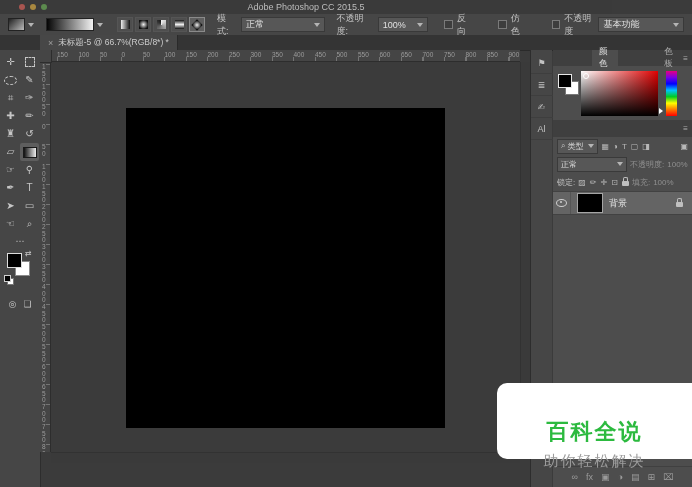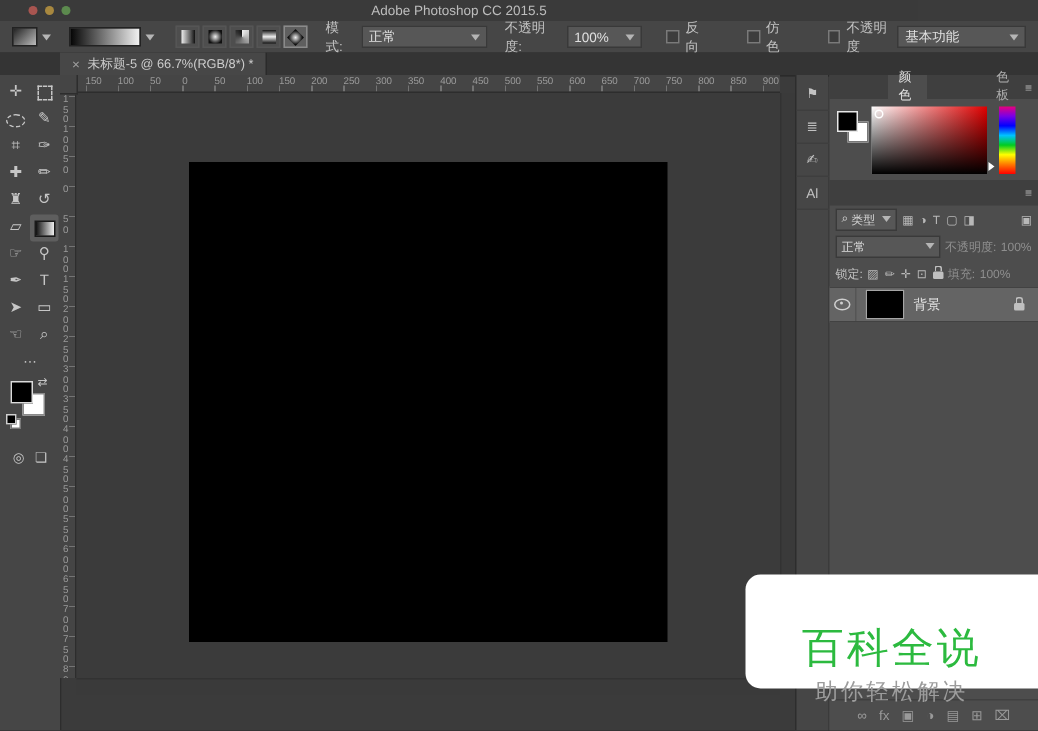--- a/index.html
+++ b/index.html
@@ -112,21 +112,21 @@
   .css-eye{width:9px;height:6px;border:1px solid #cfcfcf;border-radius:50%;position:relative;display:inline-block;}
   .css-eye::after{content:"";position:absolute;left:2.5px;top:1px;width:2px;height:2px;background:#cfcfcf;border-radius:50%;}
   .layer-thumb{width:26px;height:20px;background:#000;border:1px solid #a5a5a5;margin:0 6px;box-sizing:border-box;}
   .layer-name{font-size:9px;color:#e2e2e2;}
   .layer-lock{margin-left:auto;margin-right:9px;}
   .layers-bottom{position:absolute;left:0;right:0;bottom:0;height:20px;background:#4d4d4d;border-top:1px solid #404040;display:flex;align-items:center;justify-content:center;gap:8px;}
   .layers-bottom>span{font-size:9px;color:#9a9a9a;}
 
   
   .watermark{left:497px;top:383px;width:195px;height:76px;background:#ffffff;border-radius:10px 0 0 10px;z-index:50;display:flex;flex-direction:column;align-items:center;justify-content:center;}
-  .wm-title{font-size:28px;font-weight:normal;letter-spacing:2px;line-height:32px;margin-top:44px;}
+  .wm-title{font-size:22px;font-weight:bold;letter-spacing:2px;line-height:32px;margin-top:44px;}
   .wm-sub{font-size:15px;color:#9c9c9c;letter-spacing:2px;margin-top:4px;}
 </style>
 </head>
 <body>
 
 <div id="app">
 
   <div class="abs titlebar">
     <div class="traffic">
       <span class="dot r"></span>

